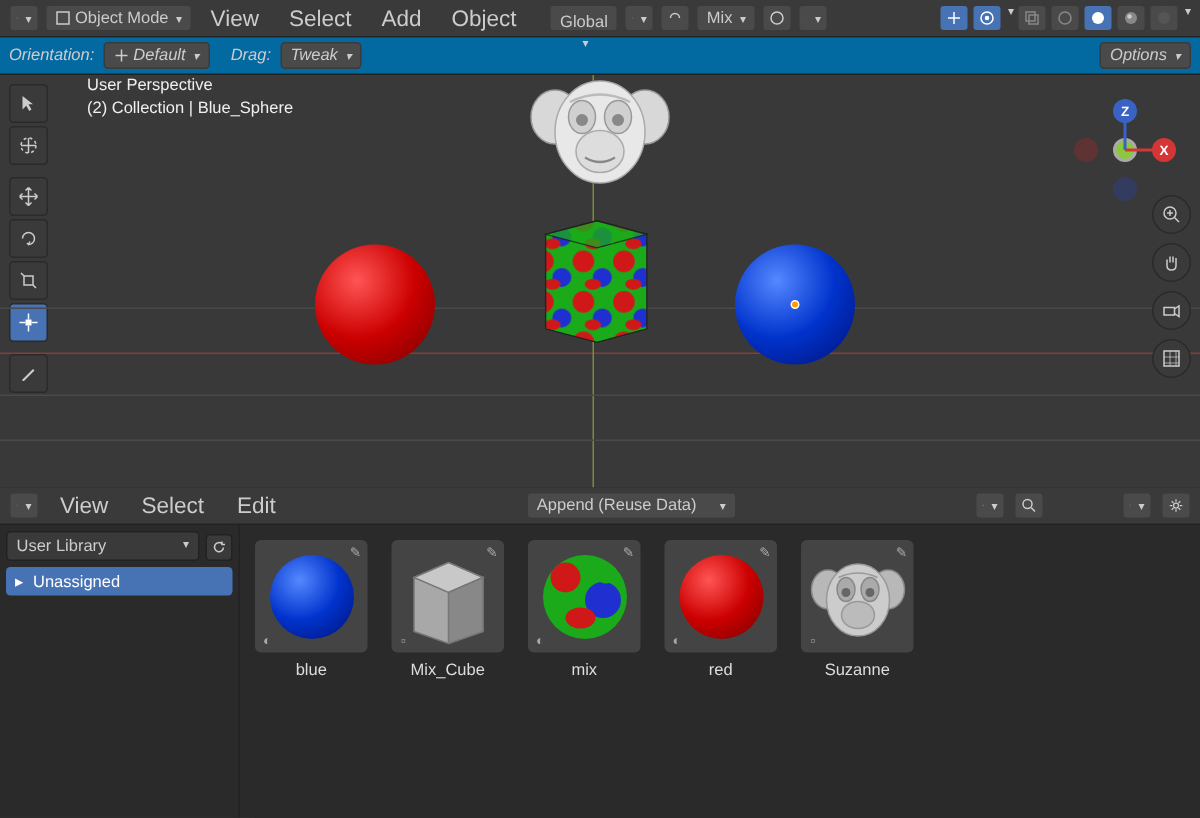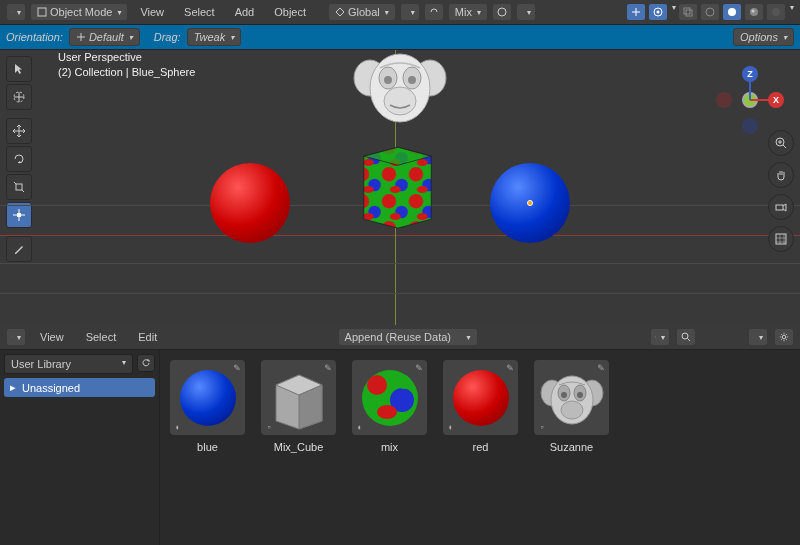--- a/index.html
+++ b/index.html
@@ -2,21 +2,21 @@
 <html><head>
 <meta charset="utf-8">
 <style>
 * { margin: 0; padding: 0; box-sizing: border-box; font-family: -apple-system, "Segoe UI", sans-serif; }
 body { width: 800px; height: 545px; background: #2a2a2a; color: #ccc; font-size: 11px; overflow: hidden; }
 .header { height: 25px; background: #3a3a3a; display: flex; align-items: center; padding: 0 6px; gap: 4px; border-bottom: 1px solid #222; }
 .header-row2 { height: 25px; background: #0369a1; display: flex; align-items: center; padding: 0 6px; gap: 6px; border-bottom: 1px solid #222; font-style: italic; }
 .btn { background: #4a4a4a; border: 1px solid #3a3a3a; border-radius: 3px; padding: 2px 6px; color: #ccc; display: inline-flex; align-items: center; gap: 3px; font-size: 11px; cursor: pointer; height: 18px; }
 .btn.icon-only { padding: 2px 4px; width: 20px; justify-content: center; }
 .btn.active { background: #4772b3; color: #fff; }
-.menu-item { padding: 3px 8px; color: #ccc; cursor: pointer; font-size: 11px; }
+.menu-item { padding: 3px 8px; color: #ccc; cursor: pointer; font-size: 15px; }
 .spacer { flex: 1; }
 .icon-row { display: flex; gap: 2px; }
 .chevron { font-size: 8px; margin-left: 2px; }
 .viewport { position: relative; height: 275px; background: #393939; overflow: hidden; }
 .viewport-info { position: absolute; top: 0; left: 58px; color: #efefef; font-size: 11px; line-height: 1.4; }
 .toolbar-left { position: absolute; left: 6px; top: 6px; display: flex; flex-direction: column; gap: 2px; }
 .tool-btn { width: 26px; height: 26px; background: #3a3a3a; border: 1px solid #2a2a2a; border-radius: 3px; display: flex; align-items: center; justify-content: center; cursor: pointer; }
 .tool-btn.active { background: #4772b3; }
 .toolbar-right { position: absolute; right: 6px; top: 80px; display: flex; flex-direction: column; gap: 6px; }
 .nav-gizmo { position: absolute; right: 20px; top: 20px; width: 60px; height: 60px; }
@@ -29,21 +29,21 @@
 .sphere { position: absolute; border-radius: 50%; }
 .sphere.red { background: radial-gradient(circle at 35% 30%, #f55, #c00 50%, #700); }
 .sphere.blue { background: radial-gradient(circle at 35% 30%, #58f, #03c 50%, #017); }
 .cube3d { position: absolute; width: 95px; height: 90px; }
 .monkey { position: absolute; }
 .sel-dot { position: absolute; width: 6px; height: 6px; background: #ff9c00; border-radius: 50%; border: 1px solid #fff; }
 .asset-browser { height: 220px; background: #2a2a2a; display: flex; flex-direction: column; }
 .asset-header { height: 25px; background: #3a3a3a; display: flex; align-items: center; padding: 0 6px; gap: 6px; border-bottom: 1px solid #222; }
 .asset-body { flex: 1; display: flex; }
 .asset-sidebar { width: 160px; background: #2a2a2a; border-right: 1px solid #222; padding: 4px; }
-.sidebar-row { display: flex; align-items: flex-start; gap: 4px; margin-bottom: 4px; }
+.sidebar-row { display: flex; align-items: flex-end; gap: 4px; margin-bottom: 4px; }
 .sidebar-select { flex: 1; background: #3a3a3a; border: 1px solid #222; border-radius: 3px; padding: 3px 6px; color: #ccc; font-size: 11px; display: flex; justify-content: space-between; }
 .sidebar-btn { width: 18px; height: 18px; background: #3a3a3a; border: 1px solid #222; border-radius: 3px; display: flex; align-items: center; justify-content: center; cursor: pointer; font-size: 10px; }
 .sidebar-item { padding: 3px 6px; border-radius: 3px; cursor: pointer; font-size: 11px; display: flex; align-items: center; gap: 4px; }
 .sidebar-item.selected { background: #4772b3; color: #fff; }
 .asset-grid { flex: 1; padding: 10px; display: flex; gap: 16px; align-items: flex-start; }
 .asset-item { display: flex; flex-direction: column; align-items: center; gap: 6px; position: relative; }
 .asset-thumb { width: 75px; height: 75px; background: #444; border-radius: 4px; position: relative; display: flex; align-items: center; justify-content: center; }
 .thumb-sphere { width: 56px; height: 56px; border-radius: 50%; }
 .thumb-sphere.blue { background: radial-gradient(circle at 35% 30%, #58f, #03c 50%, #017); }
 .thumb-sphere.red { background: radial-gradient(circle at 35% 30%, #f55, #c00 50%, #700); }
@@ -67,21 +67,21 @@
     <svg width="10" height="10" viewBox="0 0 10 10">
         <rect x="1" y="1" width="8" height="8" fill="none" stroke="#ccc"></rect>
       </svg>
     <span>Object Mode</span>
     <span class="chevron">▾</span>
   </div>
   <span class="menu-item">View</span>
   <span class="menu-item">Select</span>
   <span class="menu-item">Add</span>
   <span class="menu-item">Object</span>
-  <div class="btn" style="margin-left:10px;">
+  <div class="btn" style="margin-left:10px;flex-direction:column;">
     <svg width="10" height="10" viewBox="0 0 10 10">
         <path d="M5 1 L9 5 L5 9 L1 5 Z" fill="none" stroke="#ccc"></path>
       </svg>
     <span>Global</span>
     <span class="chevron">▾</span>
   </div>
   <div class="btn icon-only">
     <svg width="10" height="10" viewBox="0 0 10 10">
         <circle cx="5" cy="5" r="3" fill="none" stroke="#ccc"></circle>
         <circle cx="5" cy="5" r="1" fill="#ccc"></circle>

